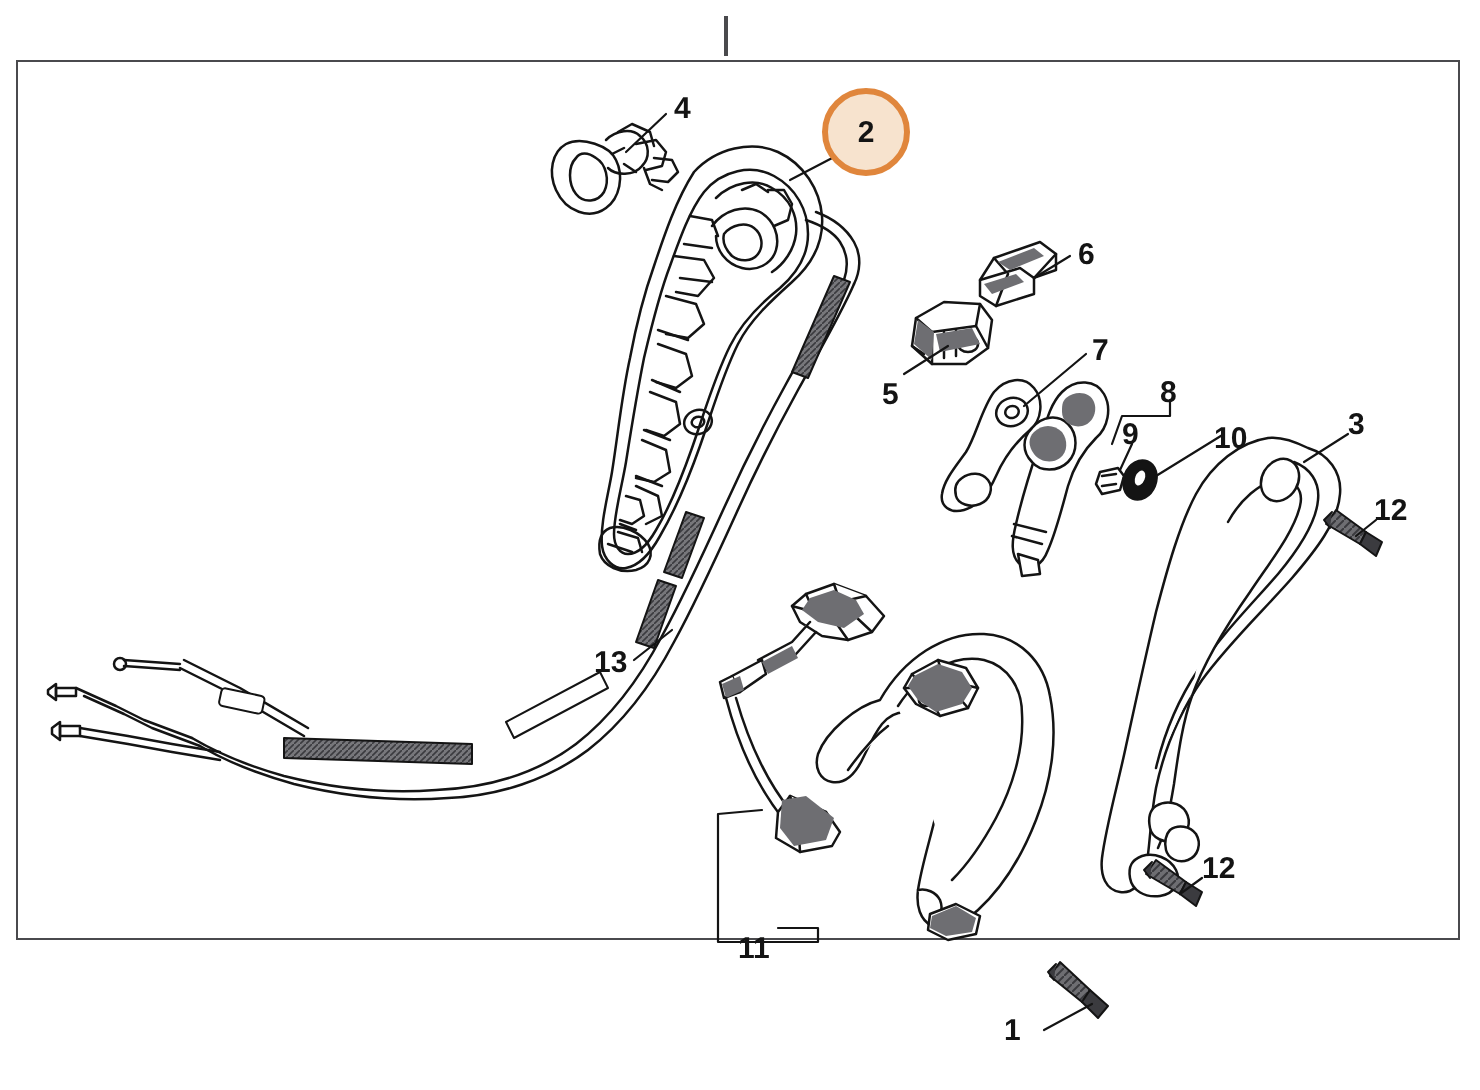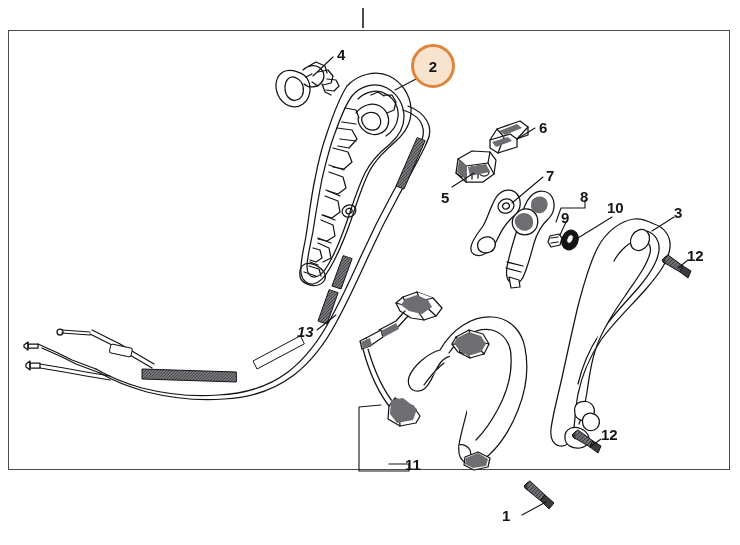--- a/index.html
+++ b/index.html
@@ -337,21 +337,21 @@
 
   <div class="callout-hl" style="left:411px;top:44px;border:3px solid #e0863c;background:#f7e3ce;">
     <span class="num">2</span>
   </div>
 
   <div class="lbl" style="left:539px;top:120px;">6</div>
   <div class="lbl" style="left:441px;top:190px;">5</div>
   <div class="lbl" style="left:546px;top:168px;">7</div>
   <div class="lbl" style="left:580px;top:189px;">8</div>
   <div class="lbl" style="left:561px;top:210px;">9</div>
-  <div class="lbl" style="left:607px;top:200px;">10</div>
+  <div class="lbl" style="left:607px;top:212px;">10</div>
   <div class="lbl" style="left:674px;top:205px;">3</div>
   <div class="lbl" style="left:687px;top:248px;">12</div>
-  <div class="lbl" style="left:297px;top:324px;font-style:italic;">13</div>
-  <div class="lbl" style="left:369px;top:457px;margin-left:36px;">11</div>
+  <div class="lbl" style="left:297px;top:324px;">13</div>
+  <div class="lbl" style="left:369px;top:467px;">11</div>
   <div class="lbl" style="left:601px;top:427px;">12</div>
   <div class="lbl" style="left:502px;top:508px;">1</div>
 
 </div>
 
 </body></html>

